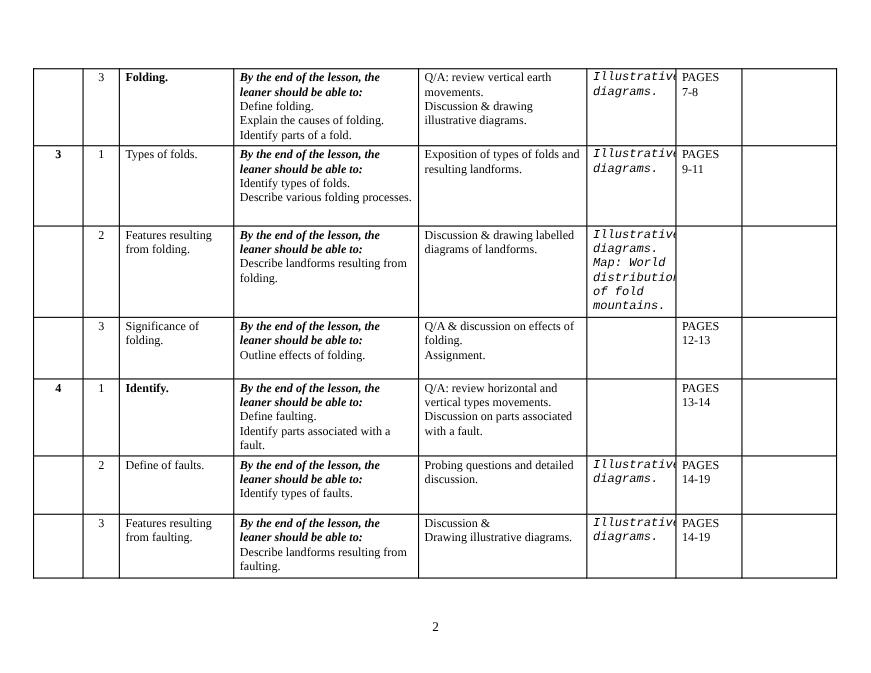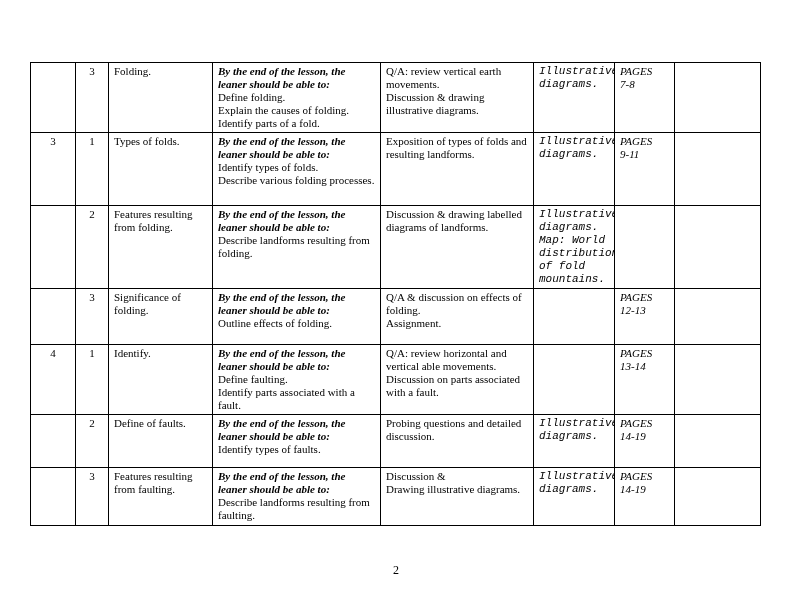--- a/index.html
+++ b/index.html
@@ -29,34 +29,33 @@
     vertical-align: top;
     padding: 2px 5px 2px 5px;
     font-size: 11px;
     line-height: 13px;
     overflow: hidden;
   }
   .num {
     display: block;
     text-align: center;
   }
-  .bold { font-weight: normal; }
+  .bold { font-weight: bold; }
   .pre  { white-space: pre-line; }
   .objectives-intro {
     display: block;
     font-style: italic;
     font-weight: bold;
   }
   .objectives-body {
     display: block;
     white-space: pre-line;
   }
   td.resources-cell { font-style: italic; font-family: Liberation Mono, monospace; }
   td.pages-cell {
-    font-style: italic;
     padding-top: 14px;
   }
   .page-number {
     position: absolute;
     left: 0;
     top: 563px;
     width: 100%;
     text-align: center;
     font-size: 12px;
   }
@@ -166,21 +165,21 @@
           </td>
       <td>
             <span class="num">1</span>
           </td>
       <td><span class="bold pre">Identify.</span></td>
       <td>
         <span class="objectives-intro">By the end of the lesson, the leaner should be able to:</span>
         <span class="objectives-body">Define faulting.
 Identify parts associated with a fault.</span>
       </td>
-      <td><span class="pre">Q/A: review horizontal and vertical able movements.
+      <td><span class="pre">Q/A: review horizontal and vertical types movements.
 Discussion on parts associated with a fault.</span></td>
       <td class="resources-cell"><span class="pre"></span></td>
       <td class="pages-cell"><span class="pre">PAGES
 13-14</span></td>
       <td><span class="pre"></span></td>
     </tr>
 
     <tr style="height:53px">
       <td>
             <span class="num bold"></span>

